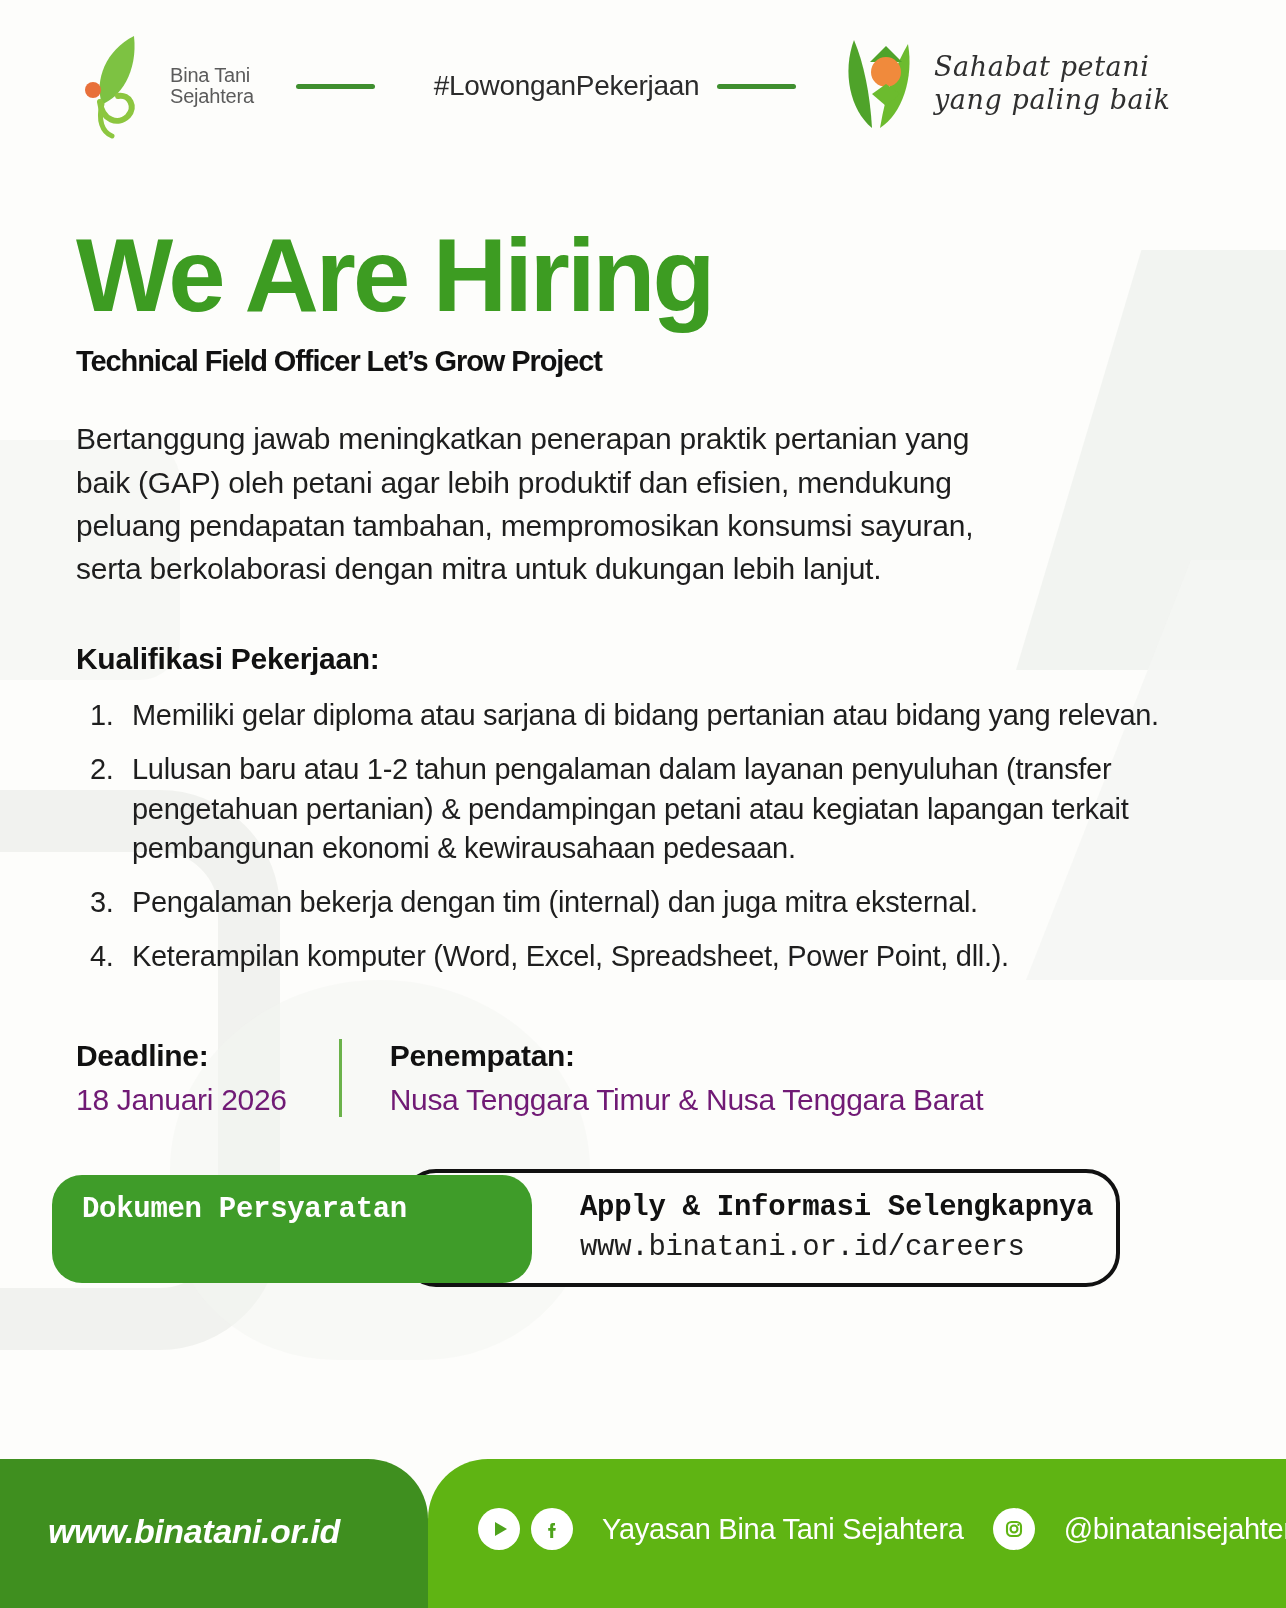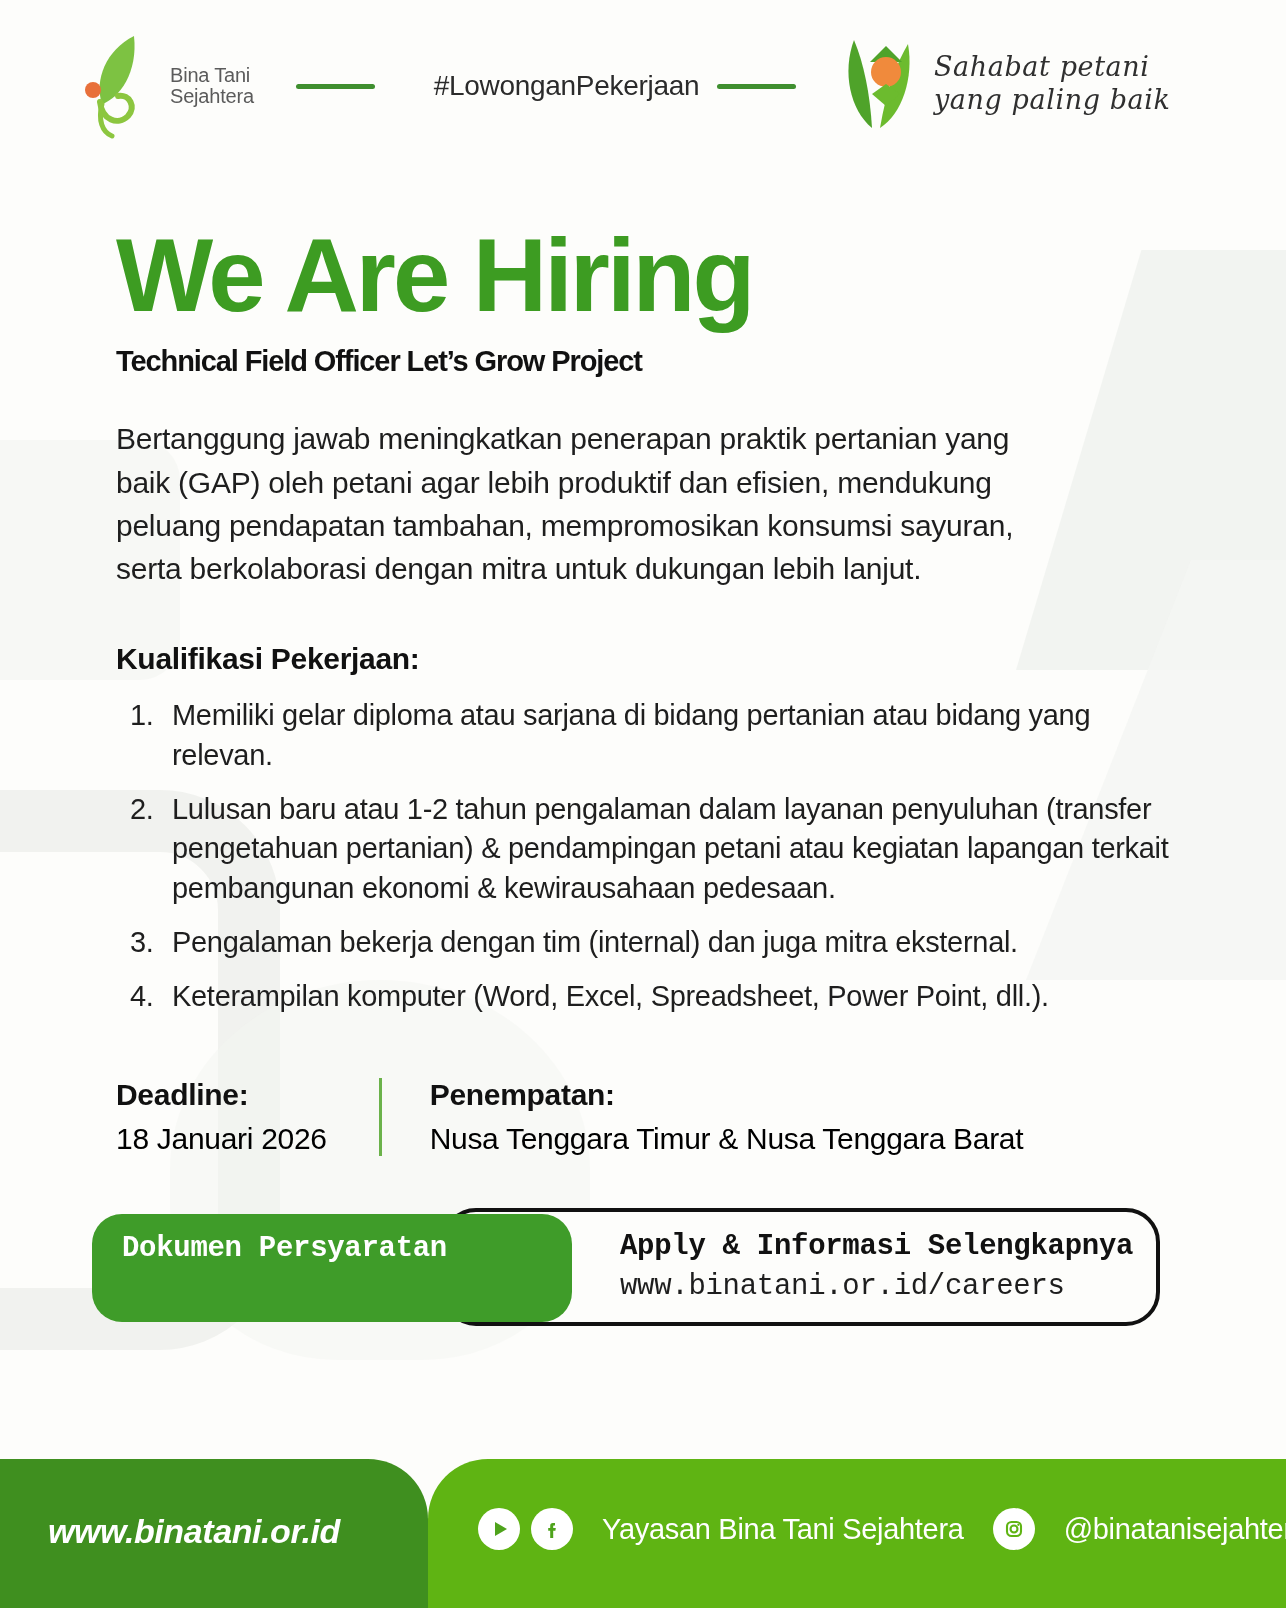--- a/index.html
+++ b/index.html
@@ -91,21 +91,21 @@
   }
   .logo-right svg { width:82px; height:108px; }
   .tagline {
     font-family:"DejaVu Serif", serif;
     font-style:italic;
     font-size:27px; line-height:1.22;
     color:#2f2f2f; letter-spacing:.6px;
   }
 
   
-  .content { position:relative; padding:0 116px; }
+  .content { position:relative; padding:0 76px; }
   .title-main {
     font-size:103px; line-height:1;
     font-weight:bold; color:#3d9c22;
     letter-spacing:-3px;
     margin-top:54px;
   }
   .title-sub {
     font-size:29px; line-height:1.12;
     font-weight:bold; color:#111;
     letter-spacing:-1.1px;
@@ -149,21 +149,21 @@
   .meta-col { padding-right:30px;margin-top:12px; }
   .meta-col.right {
     border-left:3px solid #6bb24a;
     padding-left:48px; margin-left:22px;
   }
   .meta-label {
     font-size:30px; font-weight:bold; color:#111;
     letter-spacing:-.3px;
   }
   .meta-value {
-    font-size:30px; color:#000000; margin-top:10px;
+    font-size:30px; color:#701a75; margin-top:10px;
     letter-spacing:-.3px; white-space:nowrap;
   }
 
   
   .cta {
     position:relative;
     margin-top:52px;
     height:118px;
     font-family:Liberation Mono, monospace;
   }

